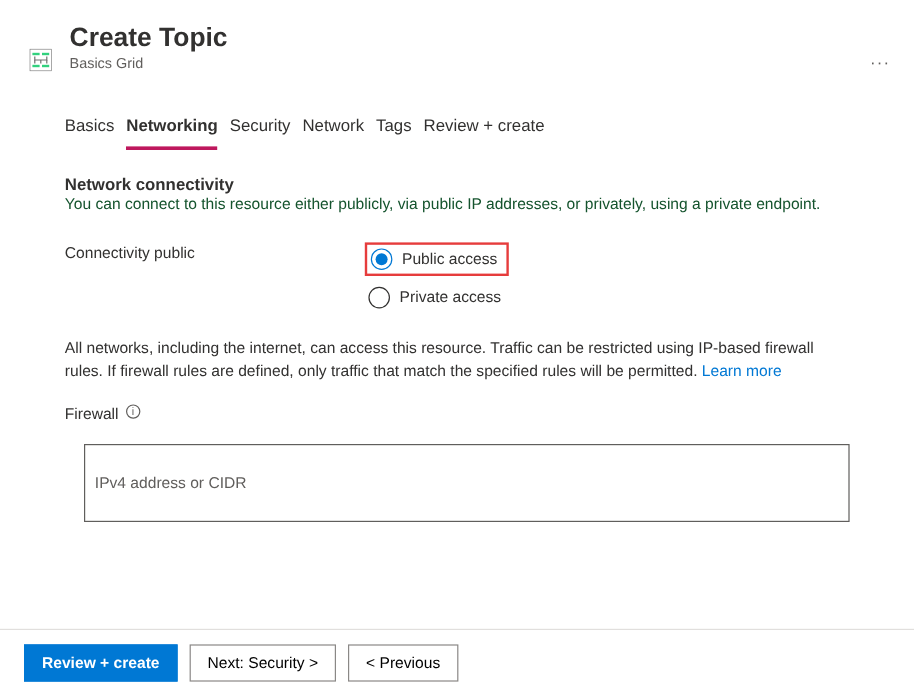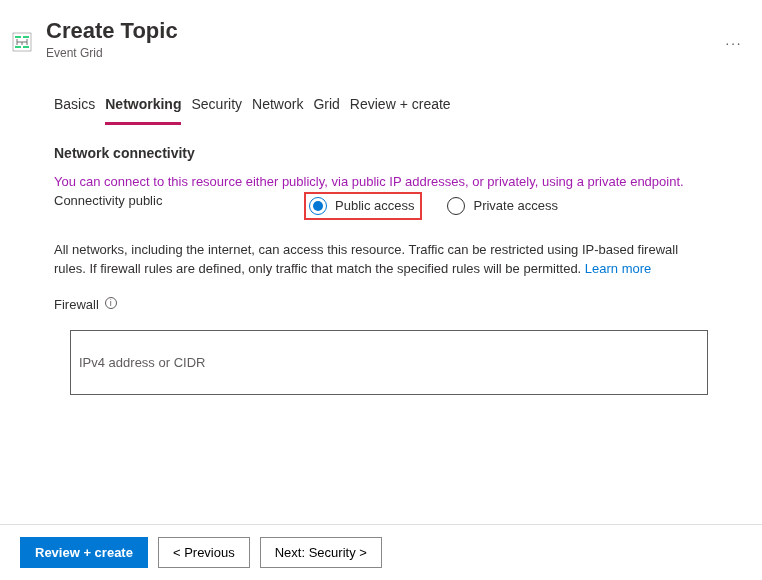--- a/index.html
+++ b/index.html
@@ -7,22 +7,22 @@
       font-family: "Segoe UI", -apple-system, sans-serif;
       font-size: 13px;
       color: #323130;
       background: #fff;
       width: 762px;
       height: 580px;
       position: relative;
     }
     .header {
       display: flex;
-      align-items: center;
-      padding: 18px 20px 0 12px;
+      align-items: flex-end;
+      padding: 18px 20px 0 24px;
     }
     .header-icon {
       width: 20px;
       height: 20px;
       margin-right: 14px;
       margin-top: 6px;
       flex-shrink: 0;
     }
     .header-titles { flex: 1; }
     .page-title {
@@ -60,42 +60,43 @@
       cursor: pointer;
       border-bottom: 3px solid transparent;
     }
     .tab.active {
       font-weight: 600;
       border-bottom: 3px solid #be185d;
     }
     .section-title {
       font-size: 14px;
       font-weight: 600;
-      margin-bottom: 12px;
+      margin-bottom: 0;
     }
     .section-desc {
       font-size: 13px;
-      color: #a21caf;
+      color: #14532d;
+      margin-bottom: 22px;
       line-height: 1.4;
     }
     .form-row {
       display: flex;
       align-items: flex-start;
       margin-bottom: 12px;
     }
     .form-label {
       width: 250px;
       font-size: 13px;
       color: #323130;
       padding-top: 1px;
     }
     .radio-group {
       display: flex;
-      flex-direction: row;
-      gap: 22px;
+      flex-direction: column;
+      gap: 6px;
     }
     .radio-item {
       display: flex;
       align-items: center;
       gap: 8px;
       cursor: pointer;
       padding: 3px 6px 3px 3px;
     }
     .radio-item.highlighted {
       border: 2px solid #e63c3c;
@@ -201,32 +202,32 @@
       <rect x="11" y="4" width="6" height="2" fill="#32d17e"></rect>
       <rect x="3" y="14" width="6" height="2" fill="#32d17e"></rect>
       <rect x="11" y="14" width="6" height="2" fill="#32d17e"></rect>
       <path d="M5 7 L5 10 L15 10 L15 7" stroke="#707070" stroke-width="1" fill="none"></path>
       <path d="M10 10 L10 13" stroke="#707070" stroke-width="1"></path>
       <path d="M5 13 L5 10 M15 13 L15 10" stroke="#707070" stroke-width="1"></path>
     </svg>
   </span>
   <div class="header-titles">
     <div class="page-title">Create Topic</div>
-    <div class="page-subtitle">Event Grid</div>
+    <div class="page-subtitle">Basics Grid</div>
   </div>
   <span class="ellipsis-btn">···</span>
 </div>
 
 <div class="content">
   <div class="tabs">
     <div class="tab">Basics</div>
     <div class="tab active">Networking</div>
     <div class="tab">Security</div>
     <div class="tab">Network</div>
-    <div class="tab">Grid</div>
+    <div class="tab">Tags</div>
     <div class="tab">Review + create</div>
   </div>
 
   <div class="section-title">Network connectivity</div>
   <div class="section-desc">You can connect to this resource either publicly, via public IP addresses, or privately, using a private endpoint.</div>
 
   <div class="form-row">
     <div class="form-label">Connectivity public</div>
     <div class="radio-group">
       <label class="radio-item highlighted">
@@ -251,15 +252,15 @@
     <span class="info-icon">i</span>
   </div>
 
   <div class="address-section">
     <input type="text" class="address-input" placeholder="IPv4 address or CIDR" style="">
   </div>
 </div>
 
 <div class="footer">
   <button class="btn primary">Review + create</button>
+  <button class="btn">Next: Security &gt;</button>
   <button class="btn">&lt; Previous</button>
-  <button class="btn">Next: Security &gt;</button>
 </div>
 
 </body></html>

